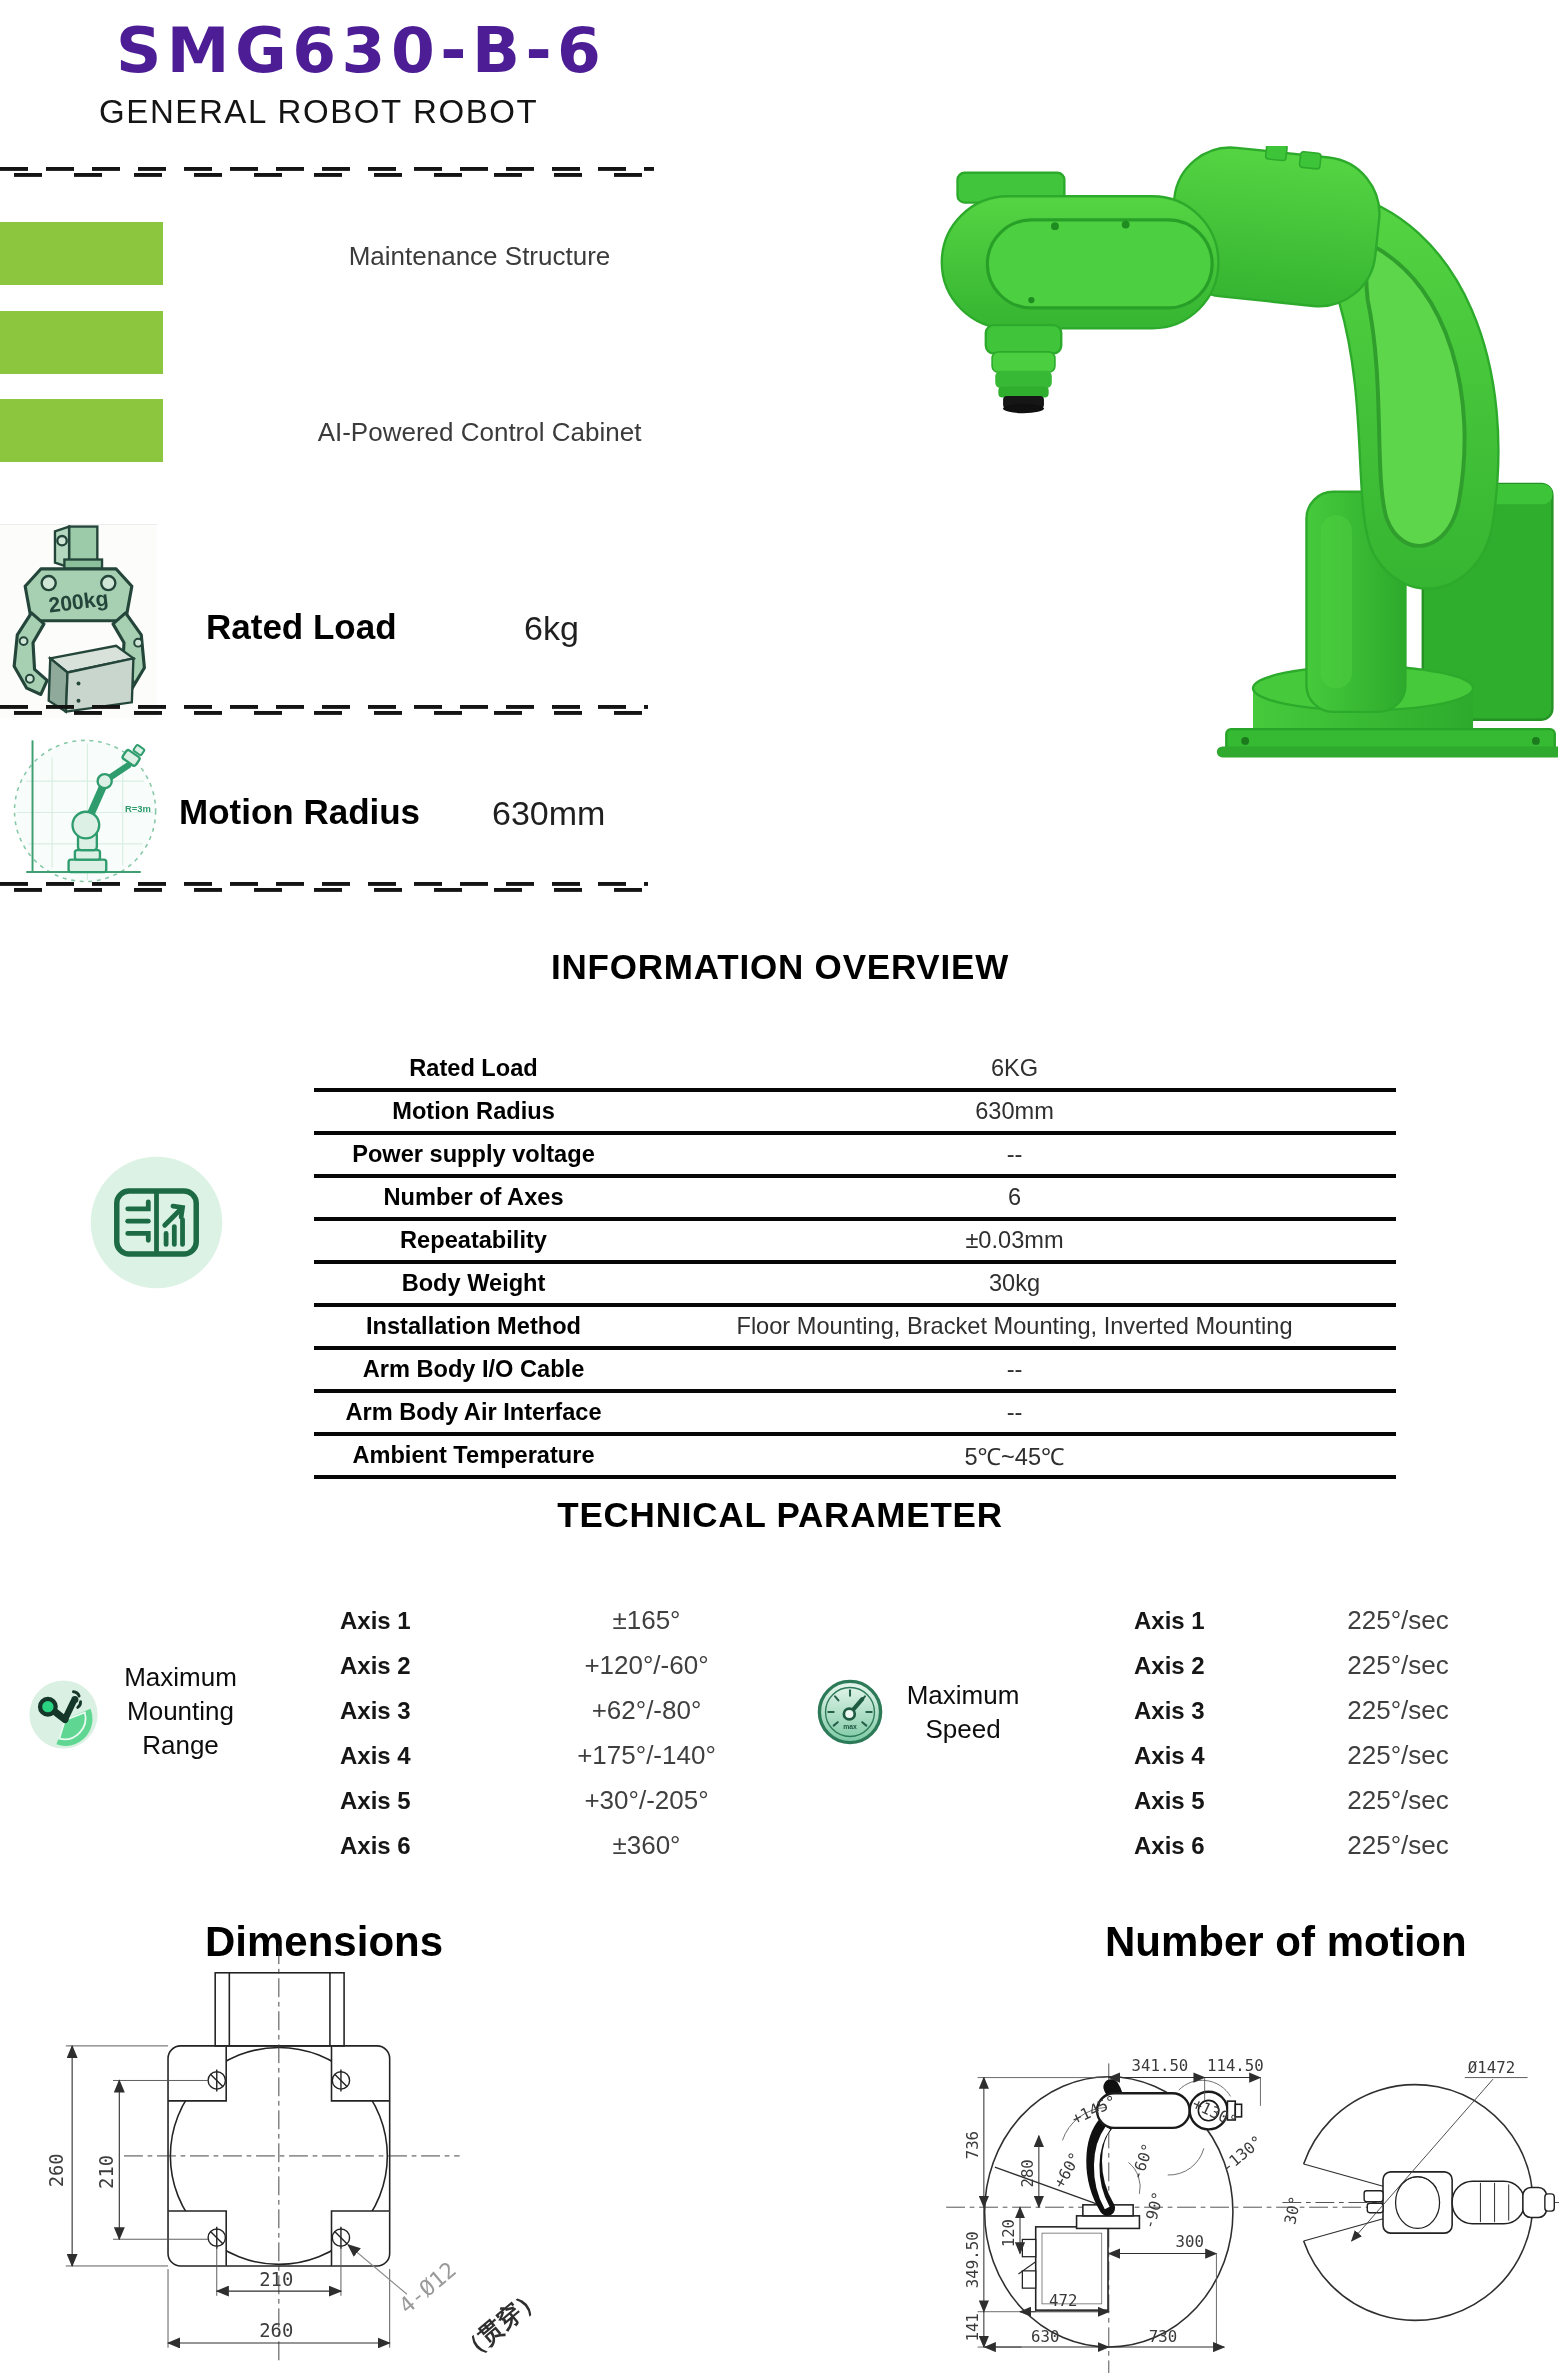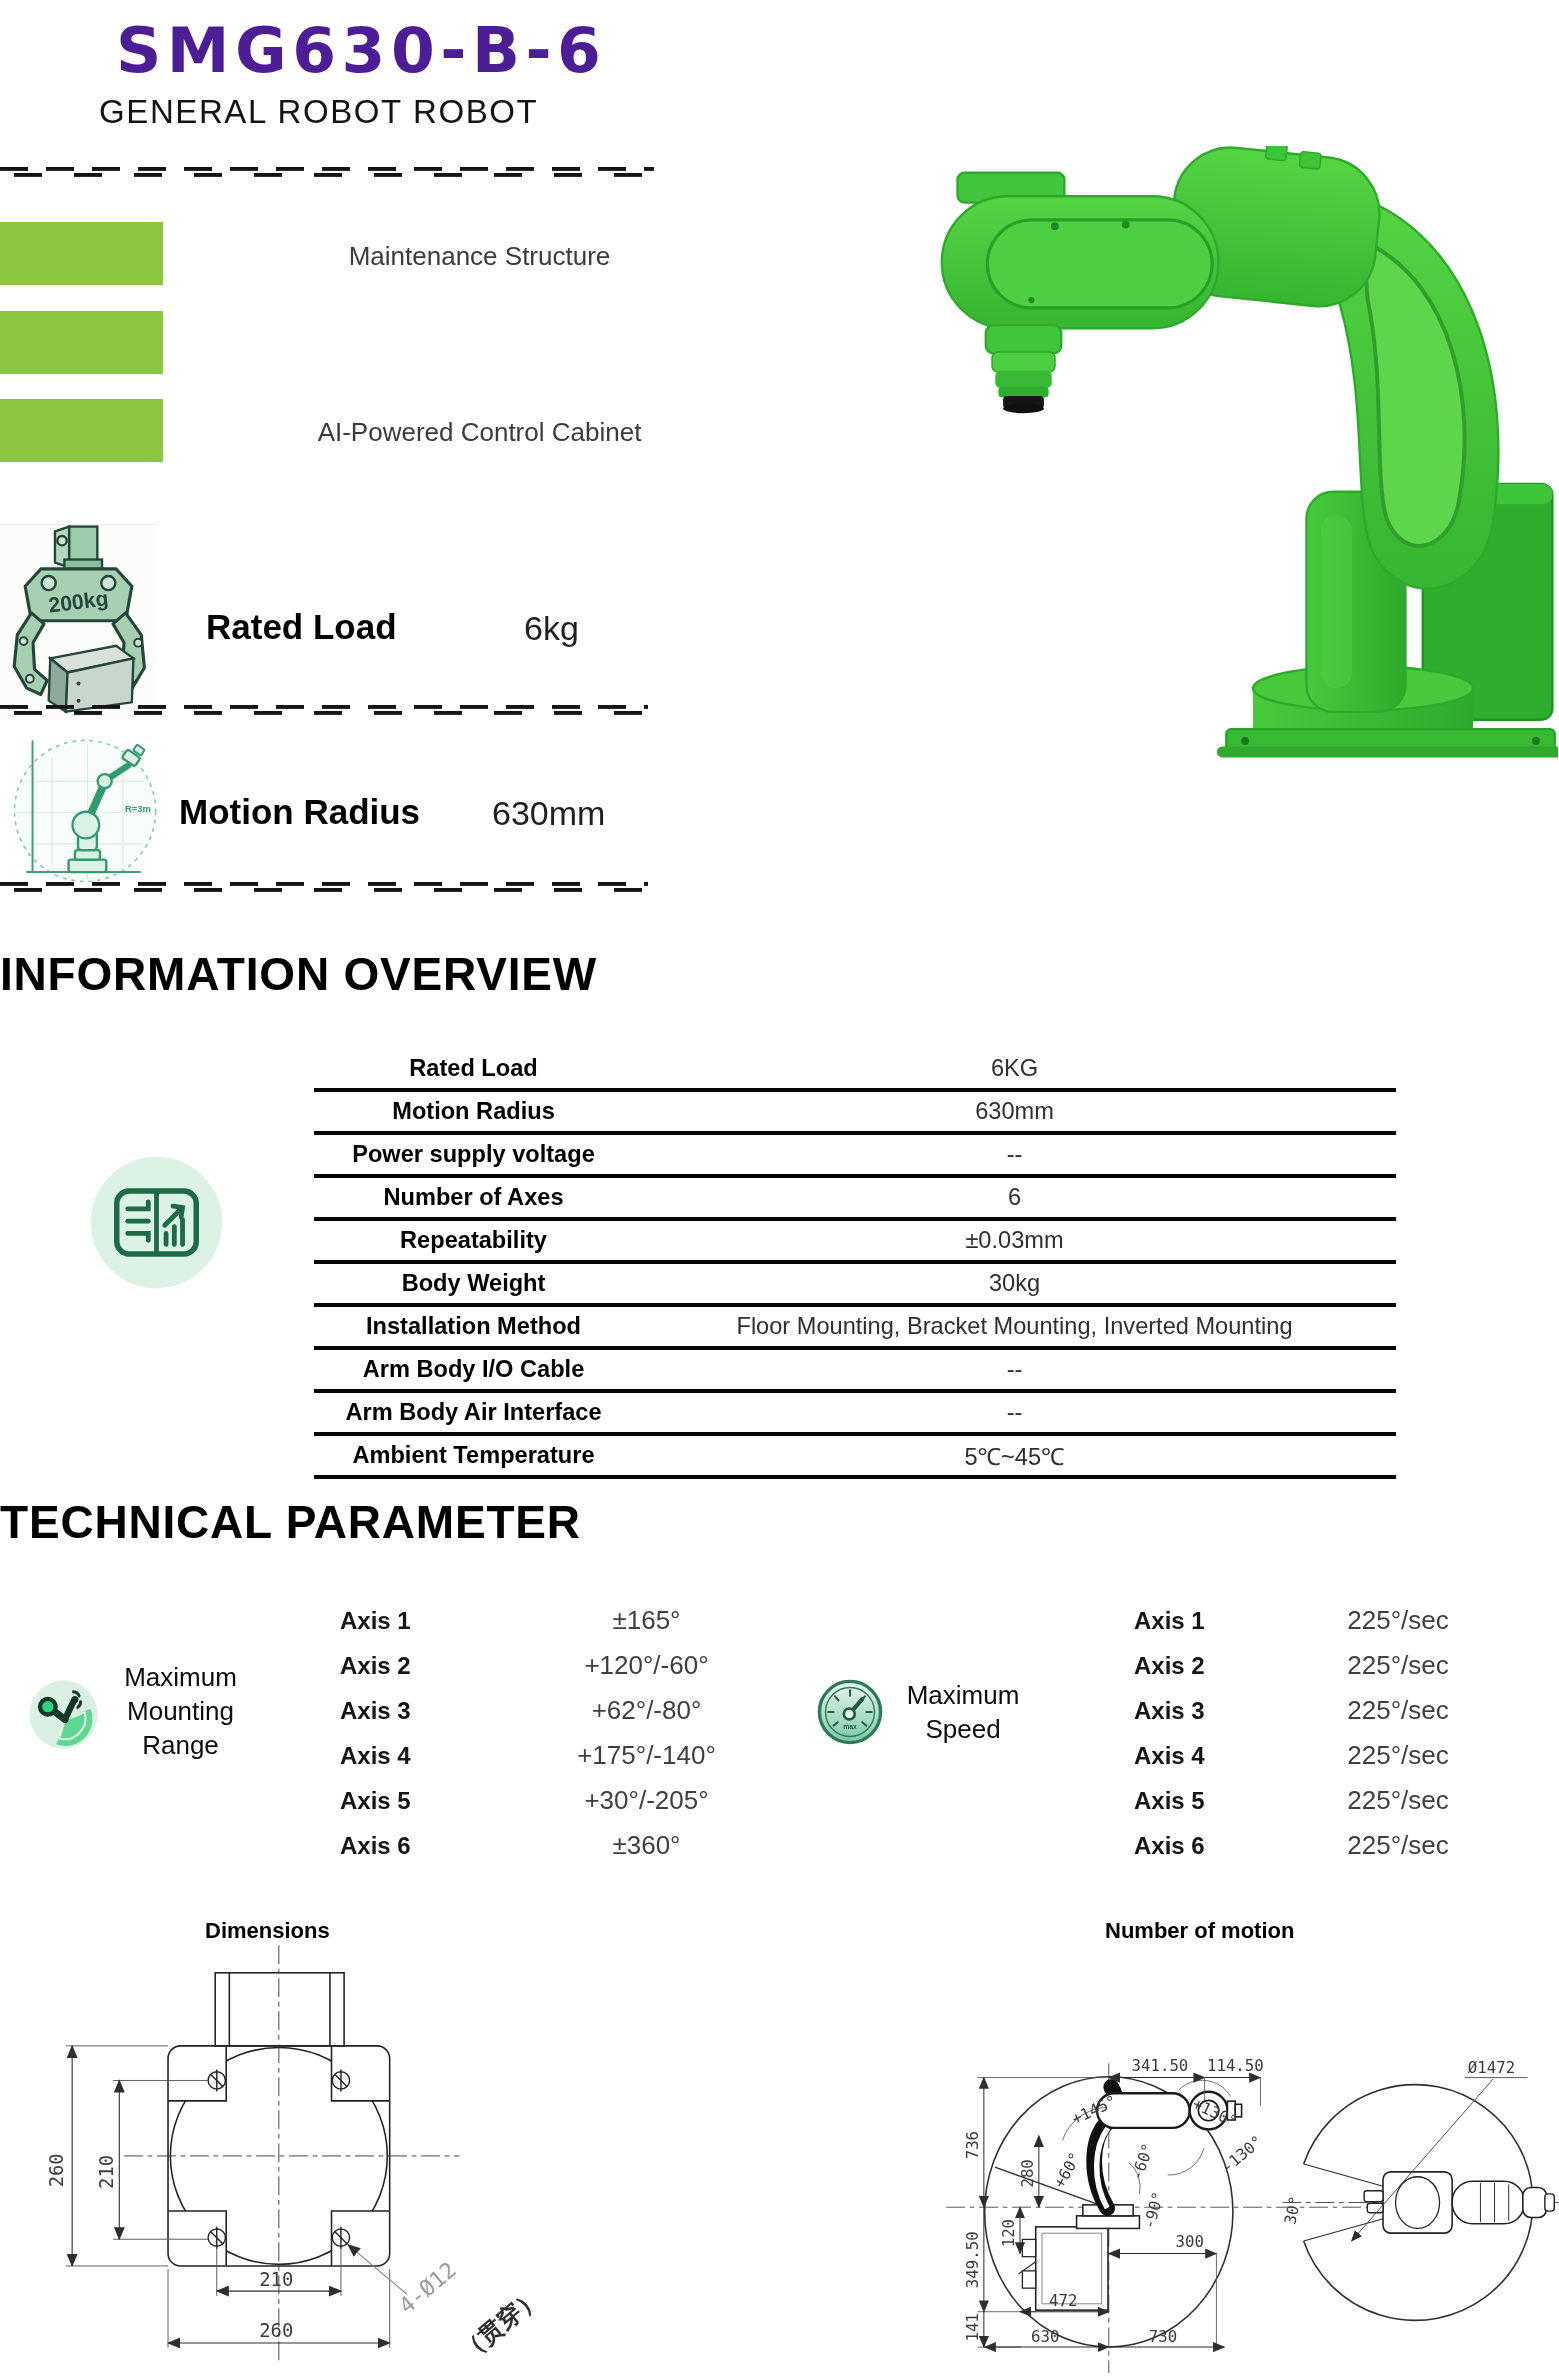--- a/index.html
+++ b/index.html
@@ -9,22 +9,22 @@
   .title{font-family:"DejaVu Sans",sans-serif;font-weight:bold;font-size:63px;letter-spacing:5.5px;color:#4c1d95;}
   .subtitle{font-size:33px;letter-spacing:1.6px;color:#141414;}
   .dashline{height:10.2px;background-image:
       repeating-linear-gradient(90deg,#141414 0 28px,transparent 28px 46px),
       repeating-linear-gradient(90deg,transparent 0 14px,#141414 14px 42px,transparent 42px 60px);
       background-size:100% 3.9px,100% 3.9px;background-position:0 0,0 6.3px;background-repeat:no-repeat;}
   .featbar{width:163px;height:63px;background:#8CC63F;}
   .feattext{font-size:26px;color:#3b3b3b;width:645px;text-align:center;}
   .speclabel{font-size:35px;font-weight:bold;color:#000;}
   .specvalue{font-size:34px;color:#1f1f1f;}
-  .secheading{left:0;width:100%;font-size:46px;font-weight:bold;letter-spacing:0.8px;color:#000;}
-  .subheading{font-size:22px;font-weight:bold;color:#000;}
+  .secheading{left:0;width:100%;text-align:center;font-size:35px;font-weight:bold;letter-spacing:0.8px;color:#000;}
+  .subheading{font-size:42px;font-weight:bold;color:#000;}
   table.info{position:absolute;left:314px;top:1049px;width:1082px;border-collapse:collapse;}
   table.info td{border-bottom:4.7px solid #060606;height:39px;padding:0;vertical-align:middle;}
   td.ilabel{width:319px;text-align:center;font-weight:bold;font-size:23.6px;color:#000;}
   td.ivalue{text-align:center;font-size:23.6px;color:#2f2f2f;}
   .axisrow{display:flex;align-items:center;height:45px;}
   .axisname{width:110px;font-size:24px;font-weight:bold;color:#161616;}
   .axisval{flex:1;text-align:center;font-size:26px;color:#3f3f3f;}
   .techlabel{font-size:26px;color:#0d0d0d;text-align:center;line-height:34px;}
   .cad{font-family:"DejaVu Sans Mono",monospace;font-size:24px;fill:#3c3c3c;}
   .cadsm{font-family:"DejaVu Sans Mono",monospace;font-size:20px;fill:#3a3a3a;}

